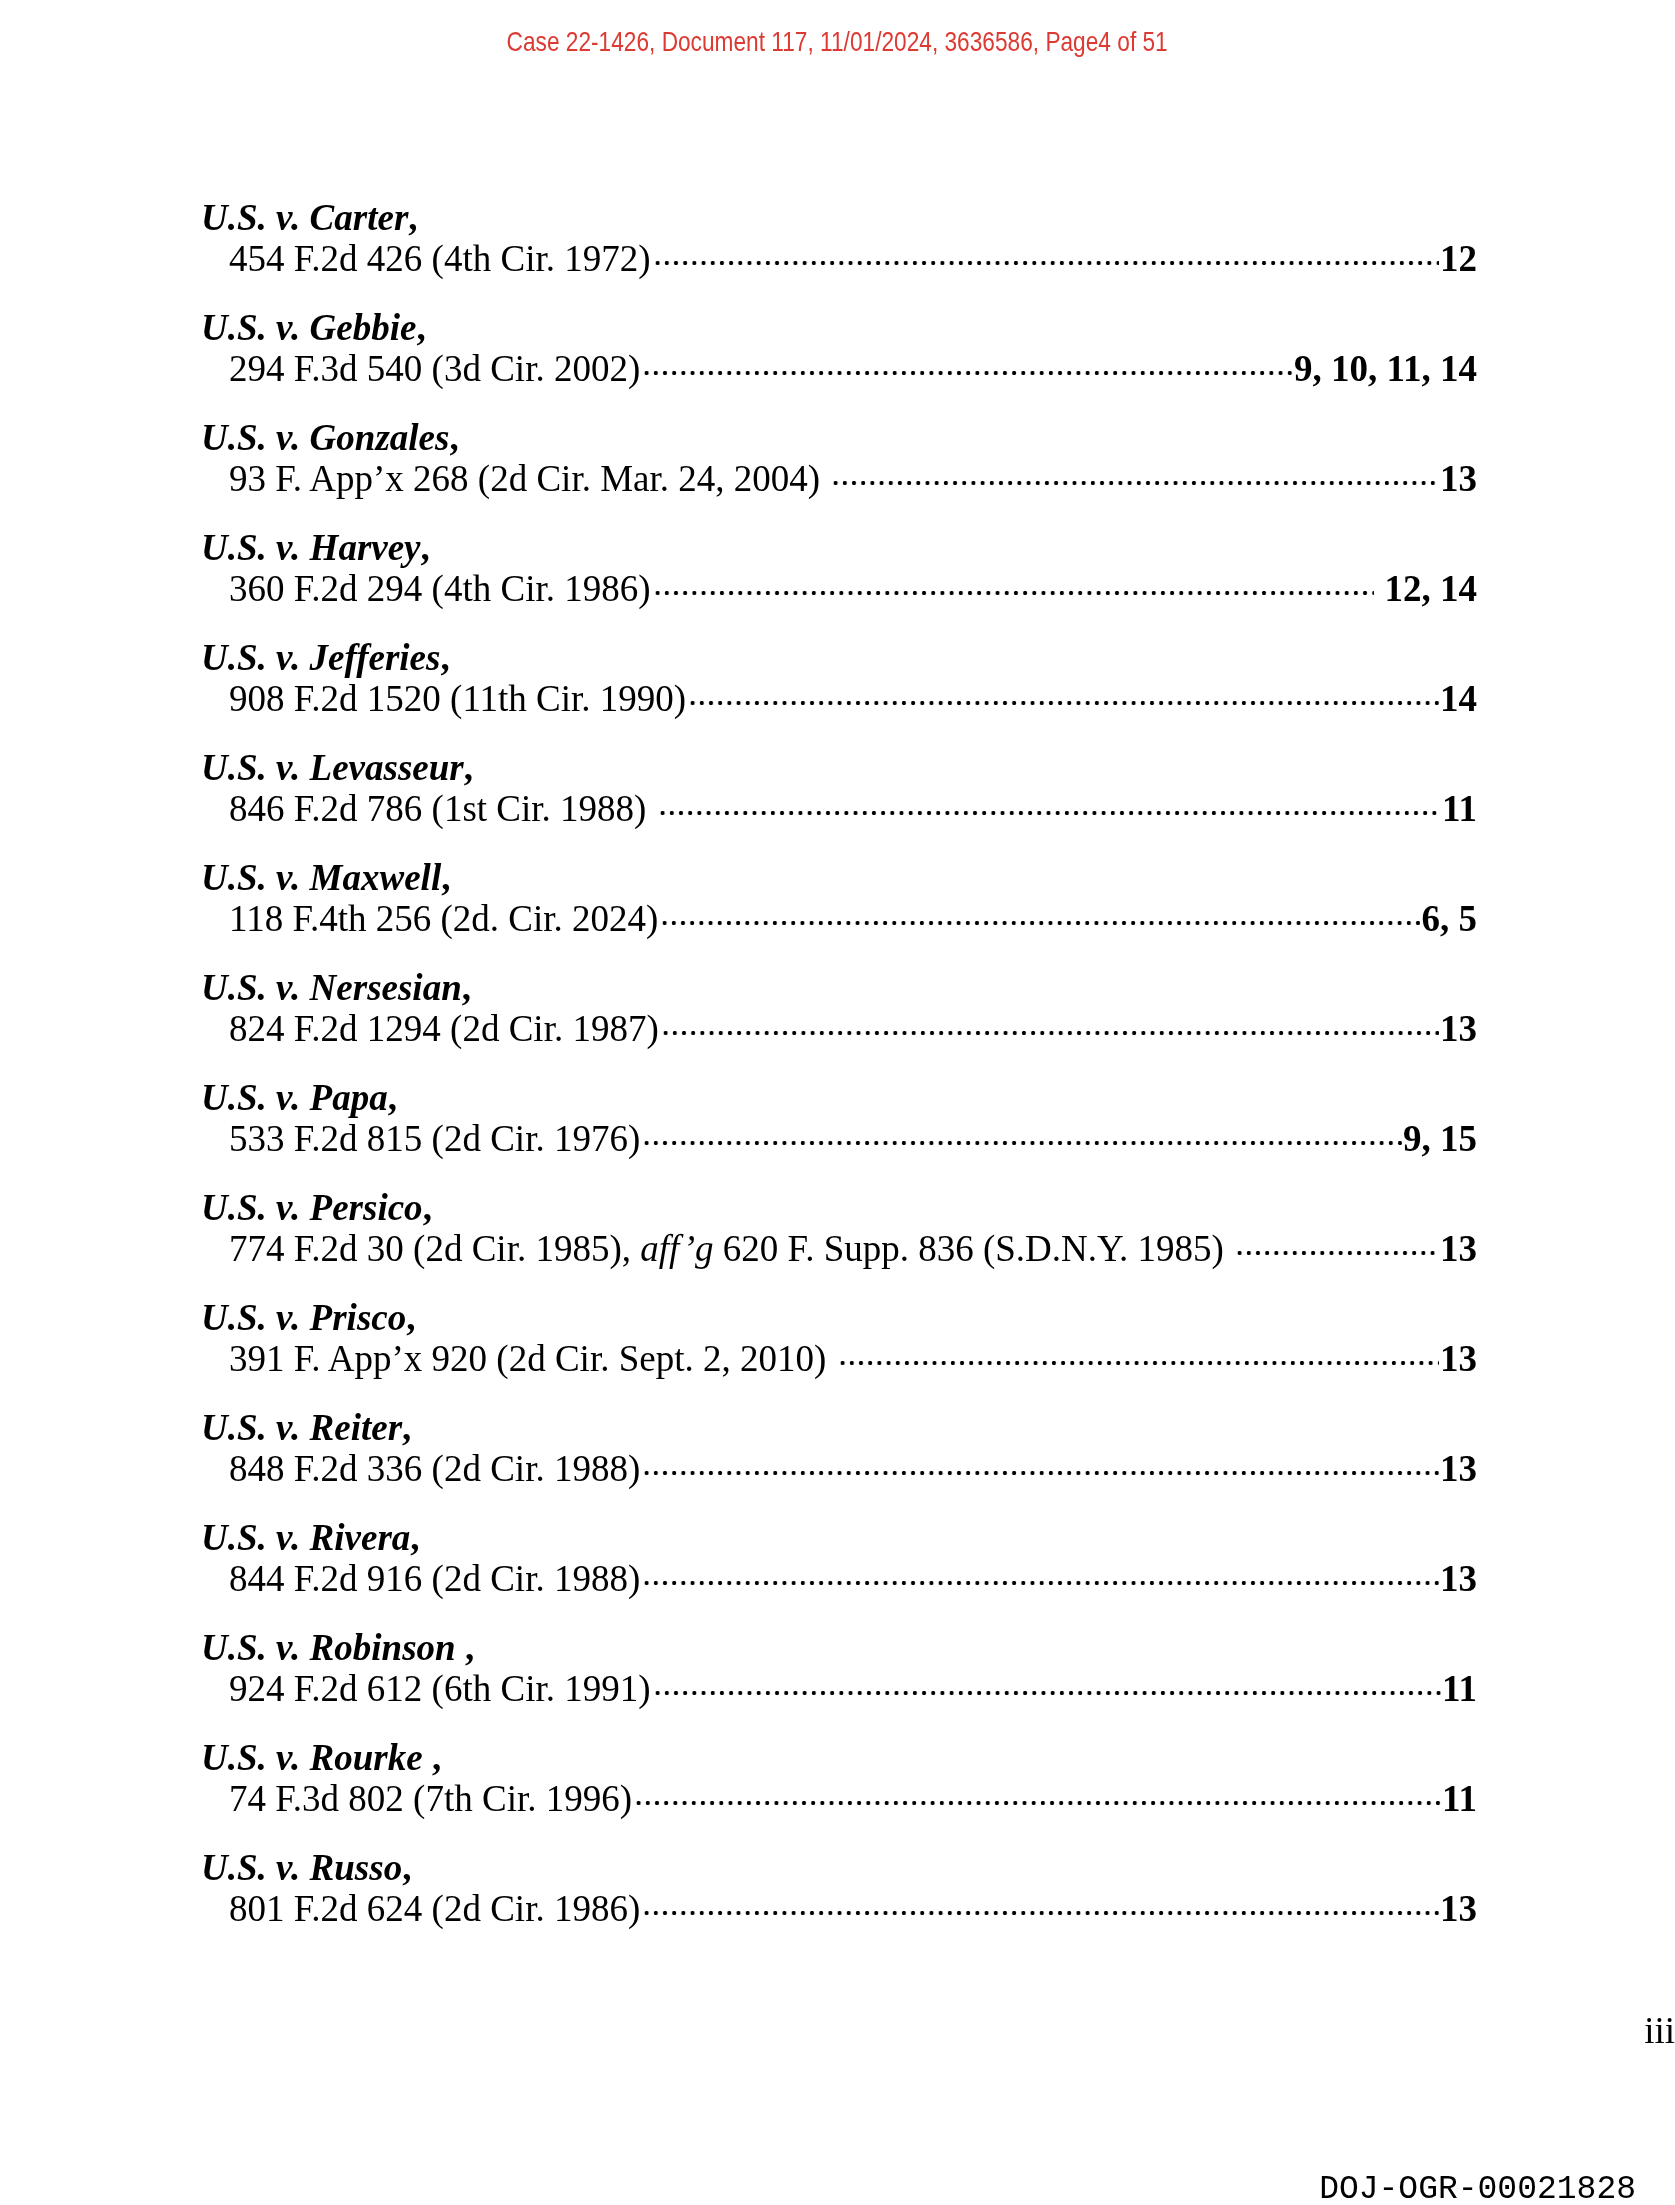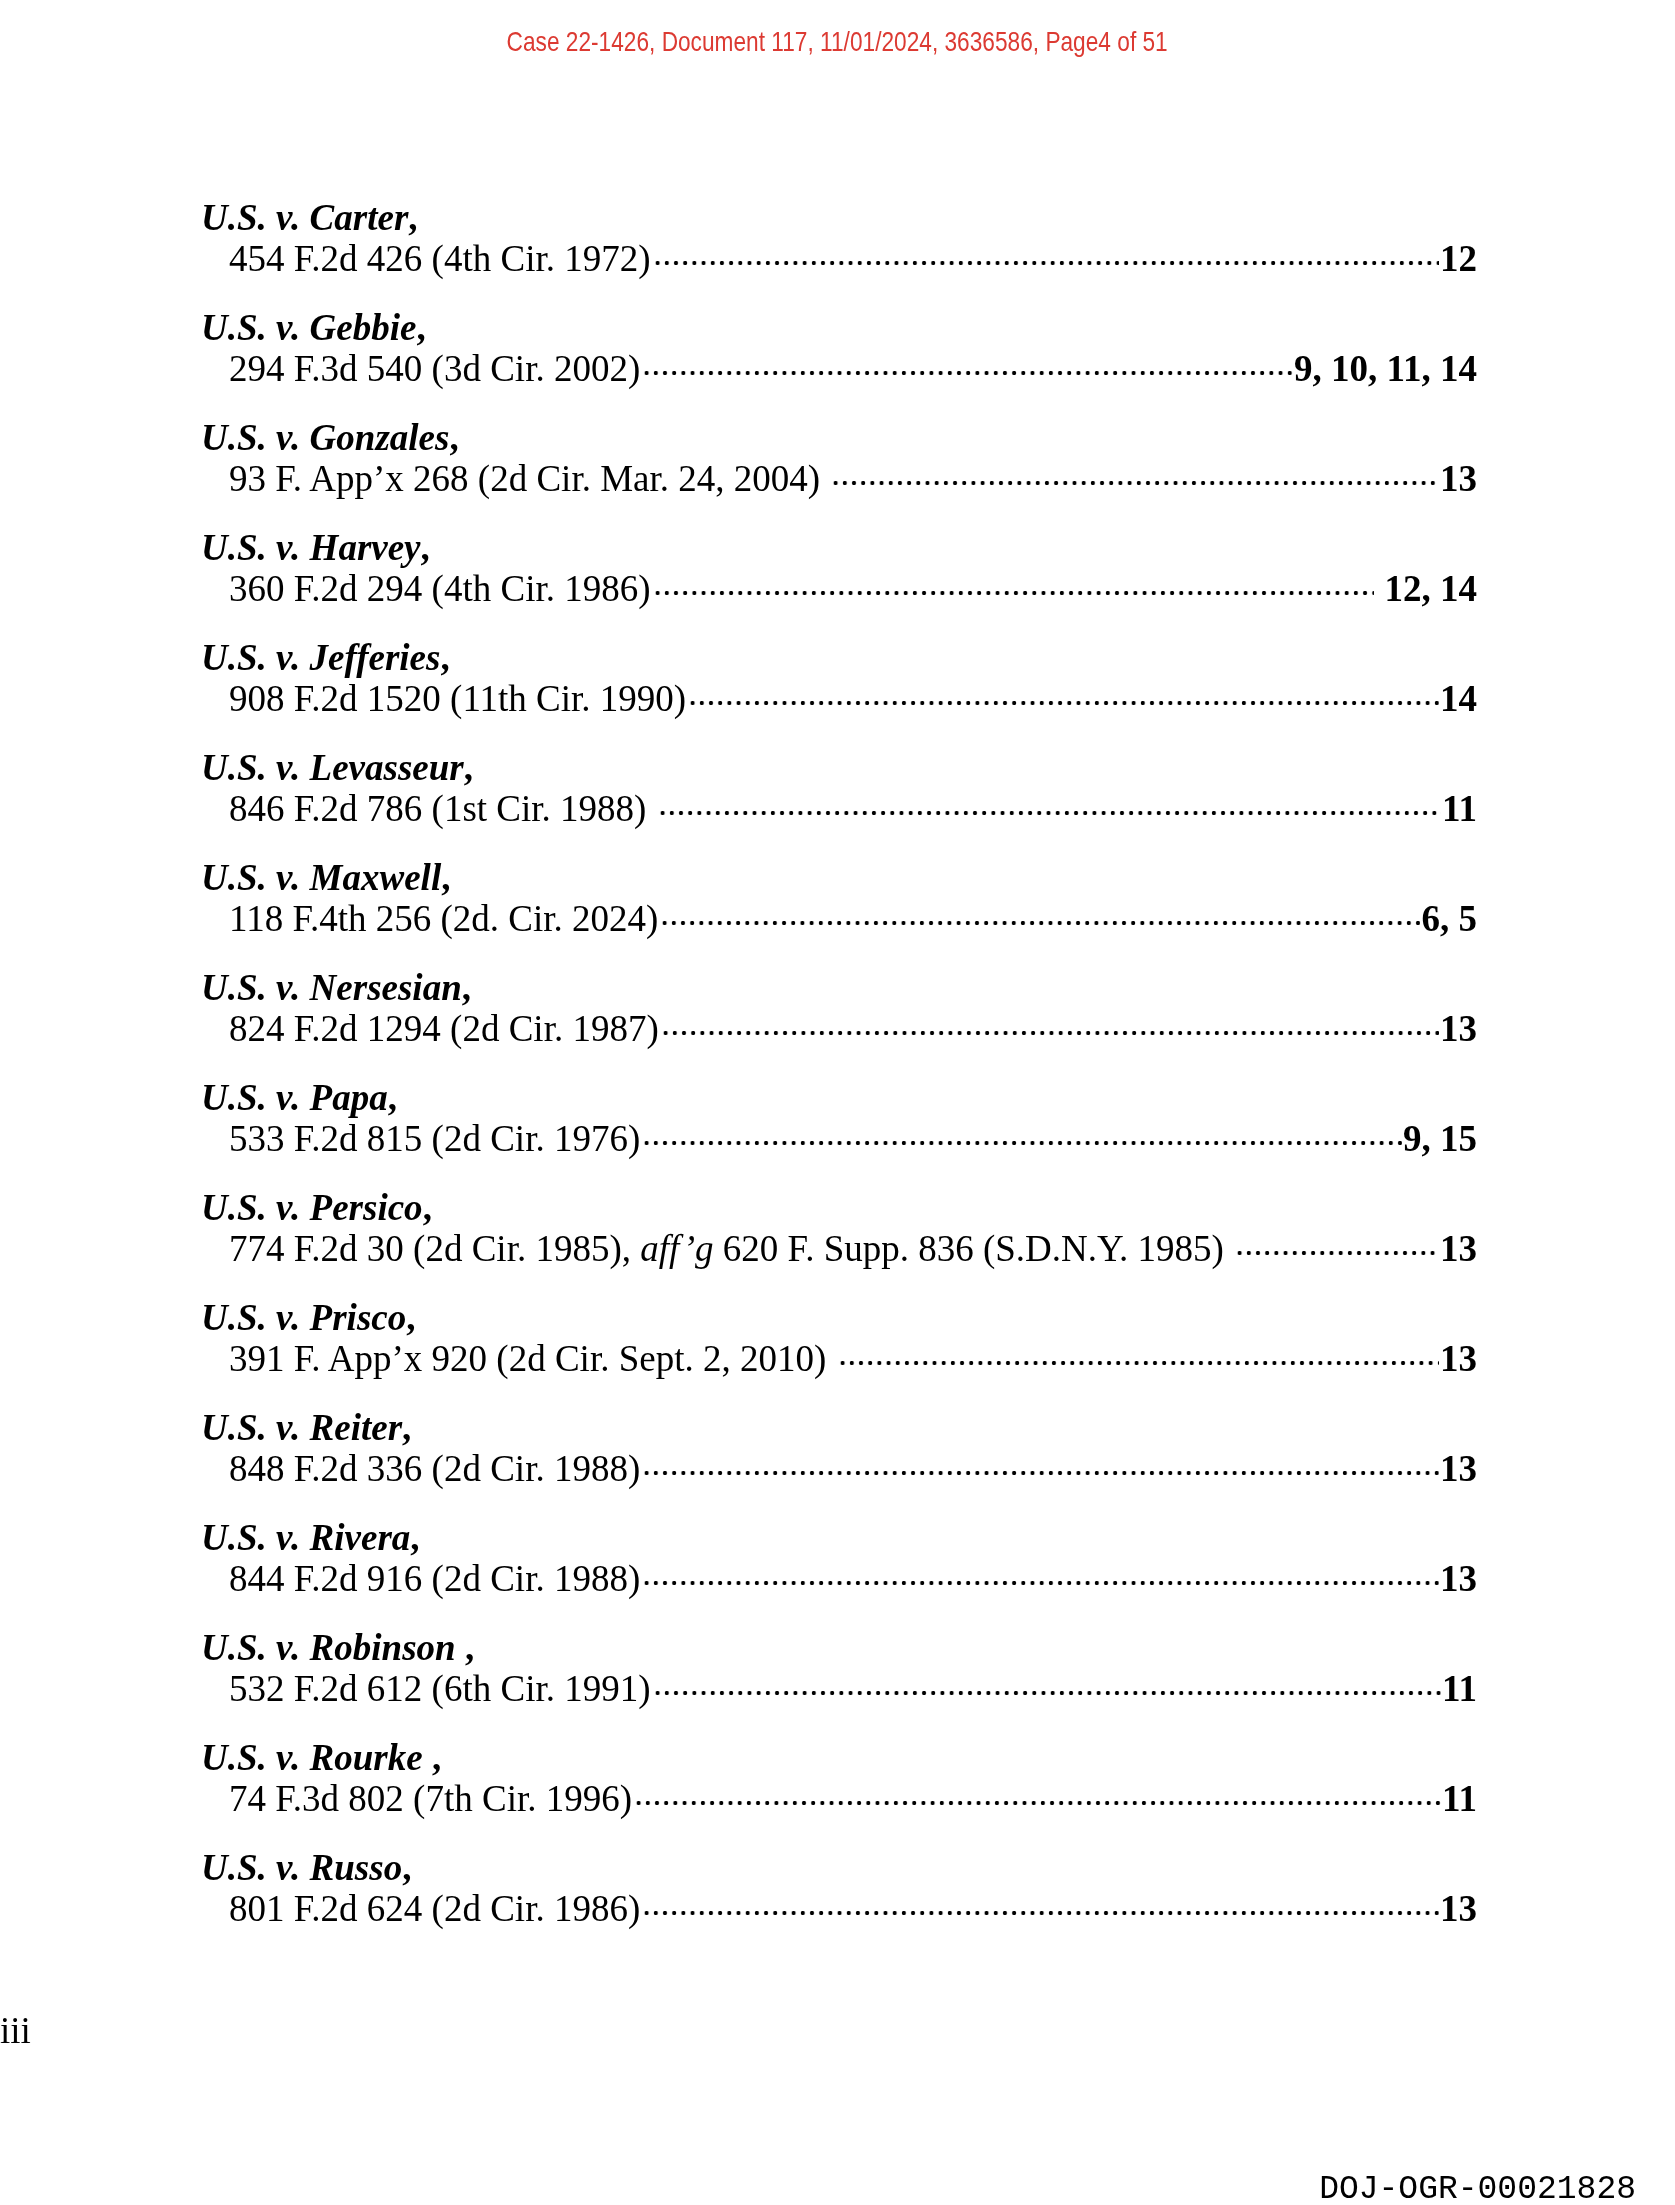--- a/index.html
+++ b/index.html
@@ -61,21 +61,21 @@
     background-position: left bottom;
     margin: 0 1.3px 0 2px;
     min-width: 18.4px;
   }
   .page-ref { flex: 0 0 auto; white-space: pre-wrap; font-weight: bold; }
 
   
   .folio {
     position: absolute;
     top: 2009px; left: 0; width: 100%;
-    text-align: left;
+    text-align: right;
     font-size: 37px;
   }
   .bates {
     position: absolute;
     top: 2171px; right: 39px;
     font-family: "Liberation Mono", monospace;
     font-size: 33px;
     white-space: nowrap;
   }
 </style>
@@ -203,21 +203,21 @@
     <div class="cite-line">
       <span class="cite-text"><span>844 F.2d 916 (2d Cir. 1988)</span><i></i><span></span></span>
       <span class="leader"></span>
       <span class="page-ref">13</span>
     </div>
   </div>
 
   <div class="entry">
     <div class="name-line"><i>U.S. v. Robinson&nbsp;</i><span>,</span></div>
     <div class="cite-line">
-      <span class="cite-text"><span>532 F.2d 612 (6th Cir. 1991)</span><i></i><span></span></span>
+      <span class="cite-text"><span>924 F.2d 612 (6th Cir. 1991)</span><i></i><span></span></span>
       <span class="leader"></span>
       <span class="page-ref">11</span>
     </div>
   </div>
 
   <div class="entry">
     <div class="name-line"><i>U.S. v. Rourke&nbsp;</i><span>,</span></div>
     <div class="cite-line">
       <span class="cite-text"><span>74 F.3d 802 (7th Cir. 1996)</span><i></i><span></span></span>
       <span class="leader"></span>

